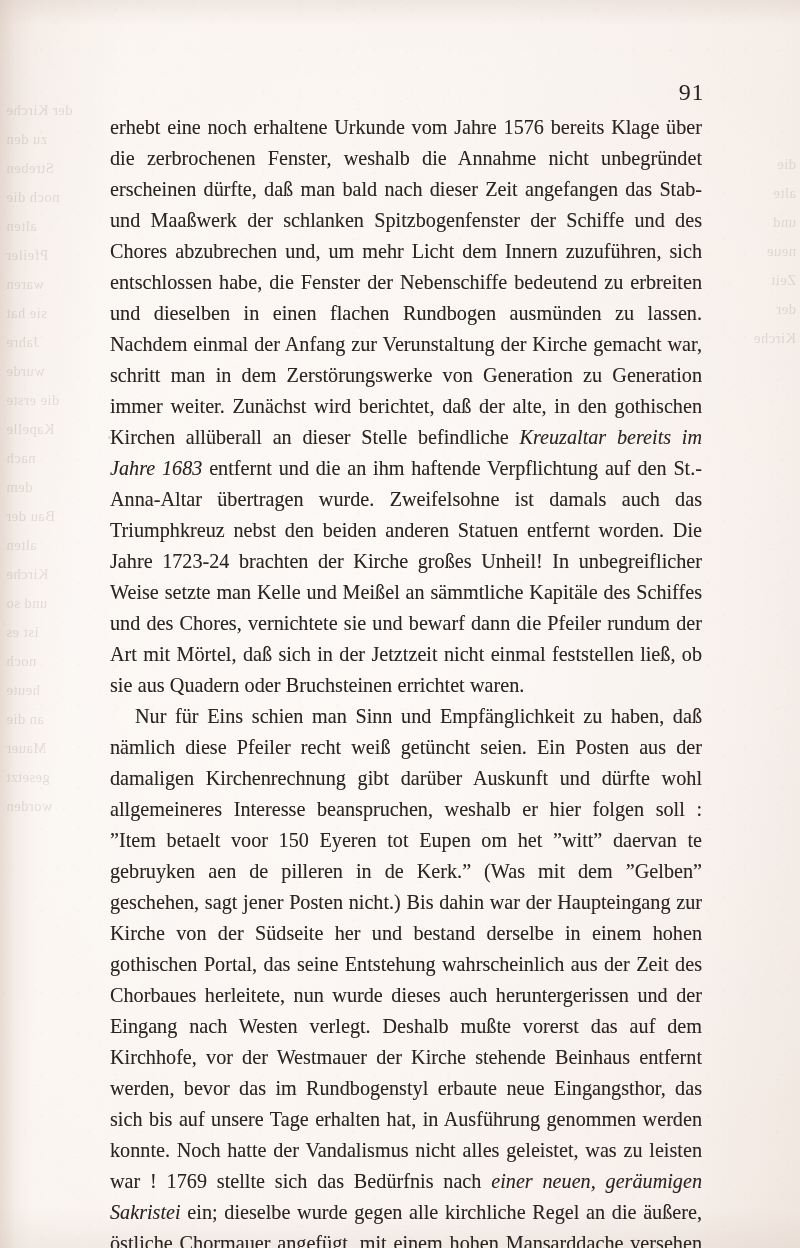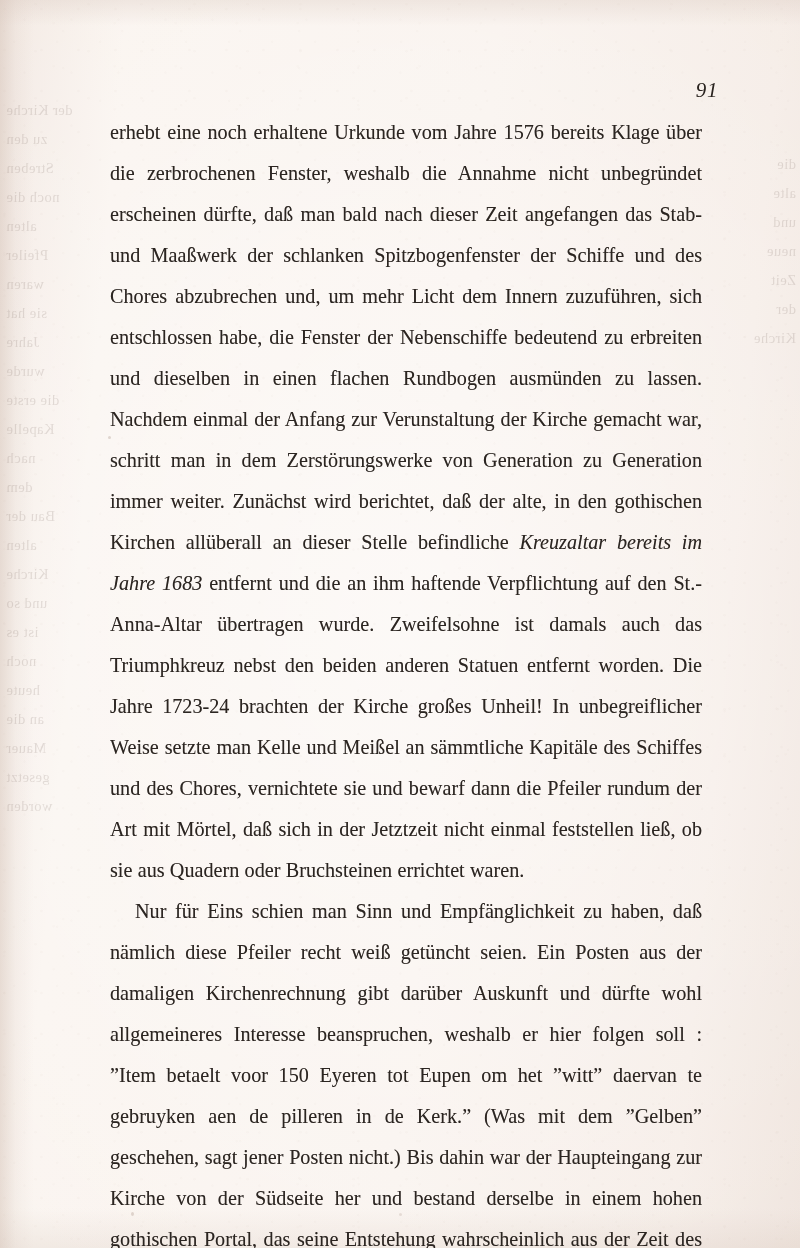--- a/index.html
+++ b/index.html
@@ -52,40 +52,39 @@
     letter-spacing: 0.5px;
     filter: blur(0.5px);
   }
   #ghost-left  { left: 6px;  top: 96px;  width: 108px; text-align: right; }
   #ghost-right { right: 4px; top: 150px; width: 92px;  text-align: left; }
 
   
   #folio {
     position: absolute;
     top: 80px;
-    right: 82px;
-    font-size: 21px;
+    right: 96px;
+    font-size: 24px;
     line-height: 1;
     letter-spacing: 0.6px;
     color: #29231f;
-    font-style: italic;
   }
 
   
   #textblock {
     position: absolute;
     left: 110px;
     top: 112px;
     width: 592px;
   }
 
   p.para {
     margin: 0;
     font-size: 20.2px;
-    line-height: 41px;
+    line-height: 31px;
     text-align: justify;
     text-align-last: left;
     -webkit-hyphens: none;
     hyphens: none;
     word-spacing: 0.2px;
     text-rendering: optimizeLegibility;
   }
   p.para + p.para { margin-top: 0; }
   p.indent { text-indent: 25px; }
 

